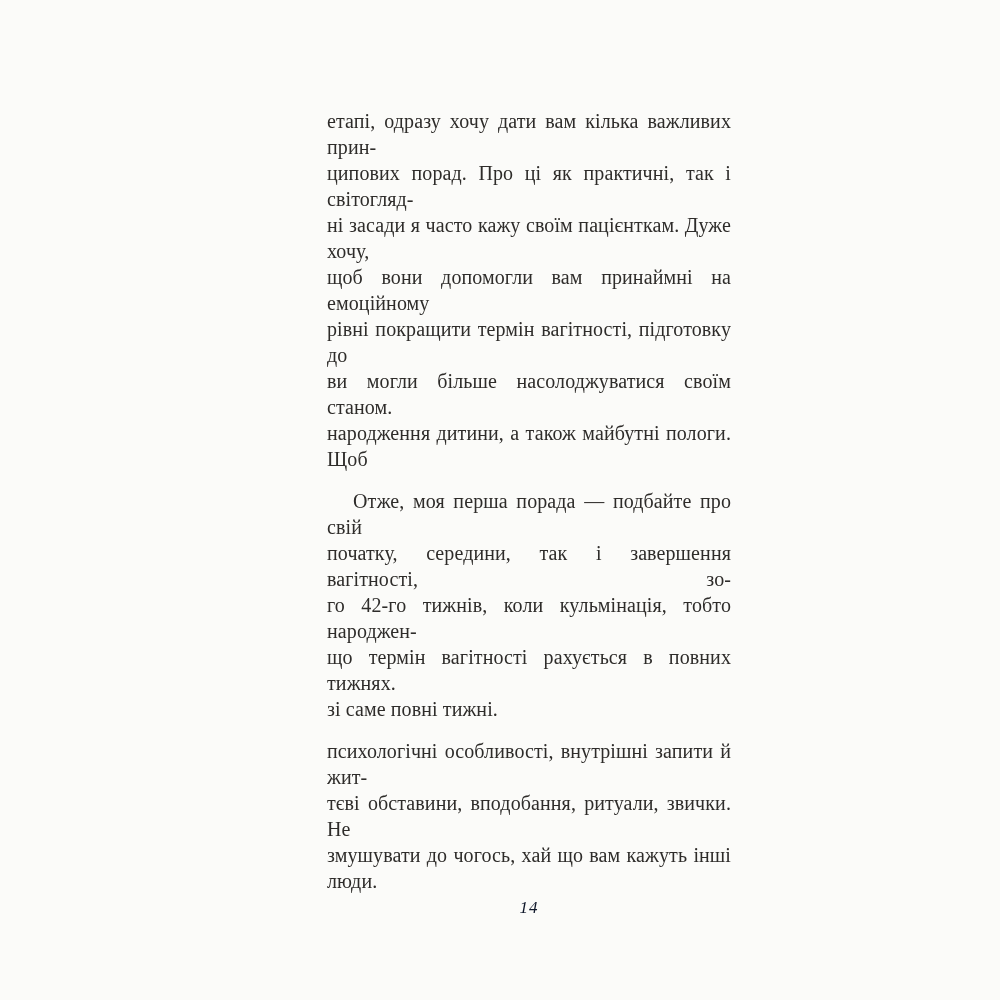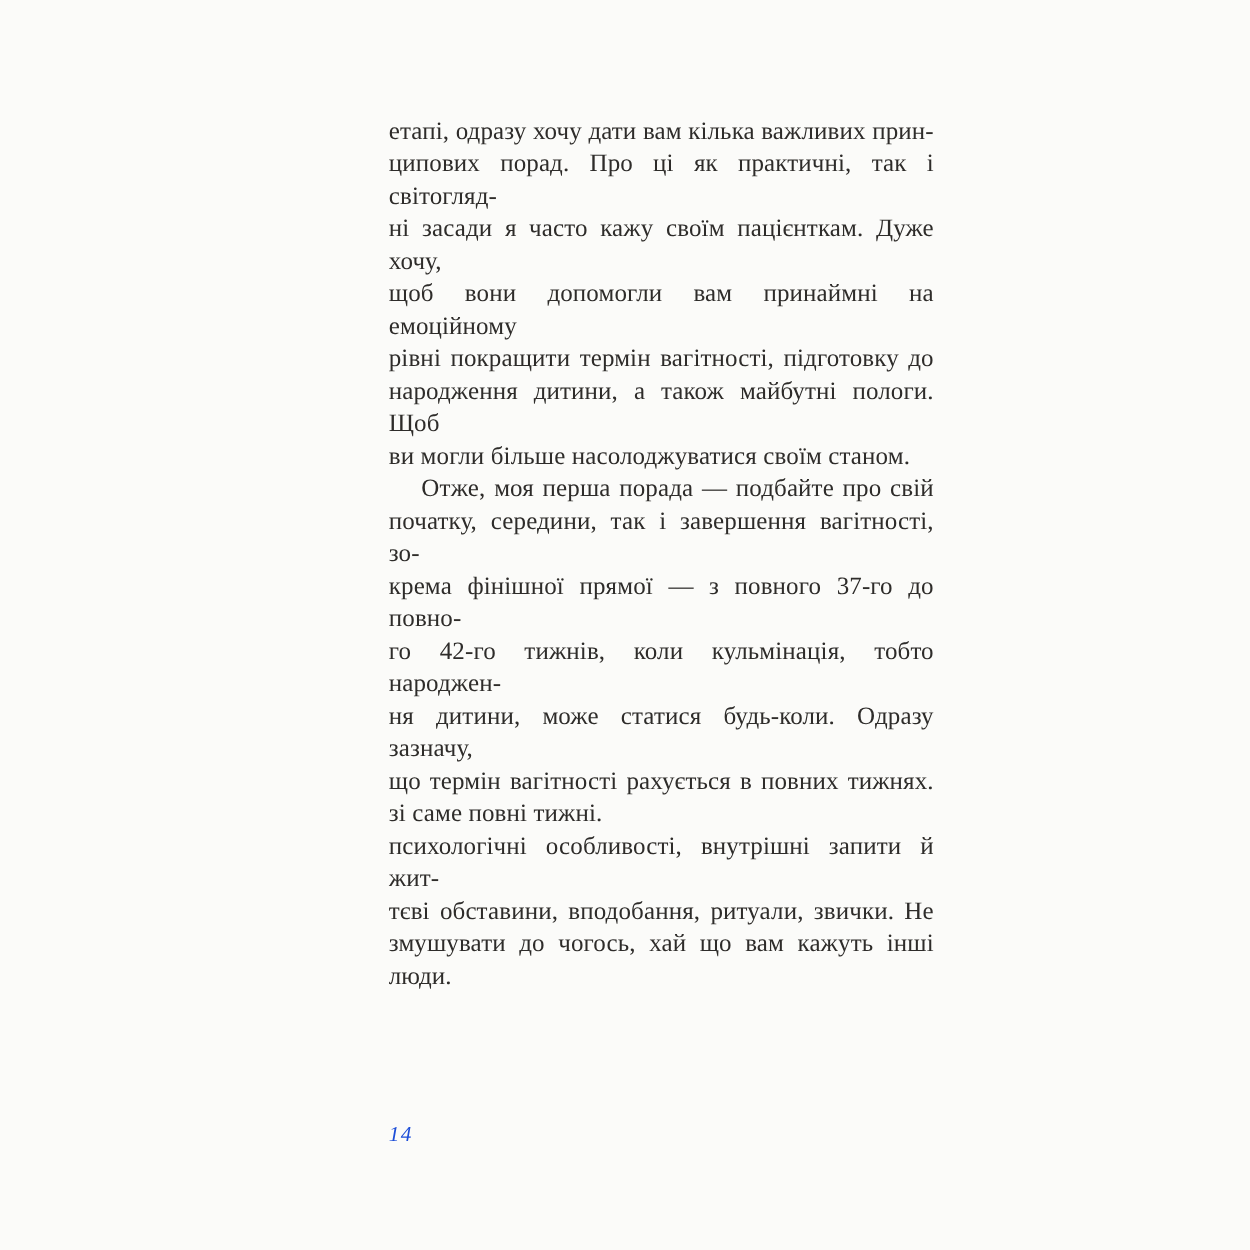--- a/index.html
+++ b/index.html
@@ -22,21 +22,21 @@
     position: absolute;
     left: 311px;
     top: 92px;
     width: 436px;
     font-size: 20px;
     line-height: 26px;
     color: #2e2c2a;
     letter-spacing: 0.1px;
   }
   .paragraph {
-    margin: 0;
+    margin: 16px;
   }
   .line {
     text-align: justify;
     text-align-last: justify;
     white-space: normal;
     overflow: hidden;
   }
   .line.last {
     text-align-last: left;
   }
@@ -44,47 +44,45 @@
     text-indent: 26px;
   }
   .line b {
     font-weight: 400;
   }
   .page-number {
     position: absolute;
     left: 311px;
     top: 898px;
     width: 436px;
-    text-align: left;
+    text-align: center;
     font-size: 17px;
     font-style: italic;
-    color: #1d4ed8;
+    color: #0f172a;
     letter-spacing: 1px;
   }
 </style>
 </head>
 <body style="background: rgb(251, 251, 249);">
 
 <div class="page">
   <div class="text-block" style="color: rgb(46, 44, 42);">
       <div class="paragraph">
         <div class="line"><span>етапі, одразу хочу дати вам кілька важливих прин-</span></div>
         <div class="line"><span>ципових порад. Про ці як практичні, так і світогляд-</span></div>
         <div class="line"><span>ні засади я часто кажу своїм пацієнткам. Дуже хочу,</span></div>
         <div class="line"><span>щоб вони допомогли вам принаймні на емоційному</span></div>
         <div class="line"><span>рівні покращити термін вагітності, підготовку до</span></div>
+        <div class="line last"><span>ви могли більше насолоджуватися своїм станом.</span></div>
         <div class="line"><span>народження дитини, а також майбутні пологи. Щоб</span></div>
-        <div class="line last"><span>ви могли більше насолоджуватися своїм станом.</span></div>
       </div>
       <div class="paragraph">
         <div class="line indent"><span>Отже, моя перша порада — </span><b>подбайте про свій</b></div>
         <div class="line"><span>початку, середини, так і завершення вагітності, зо-</span></div>
-        <div class="line"><span>крема фінішної прямої — з повного 37-го до повно-</span></div>
         <div class="line"><span>го 42-го тижнів, коли кульмінація, тобто народжен-</span></div>
-        <div class="line"><span>ня дитини, може статися будь-коли. Одразу зазначу,</span></div>
         <div class="line"><span>що термін вагітності рахується в повних тижнях.</span></div>
         <div class="line last"><span>зі саме повні тижні.</span></div>
       </div>
       <div class="paragraph">
         <div class="line"><span>психологічні особливості, внутрішні запити й жит-</span></div>
         <div class="line"><span>тєві обставини, вподобання, ритуали, звички. Не</span></div>
         <div class="line"><span>змушувати до чогось, хай що вам кажуть інші люди.</span></div>
       </div>
     </div>
   <div class="page-number">14</div>

